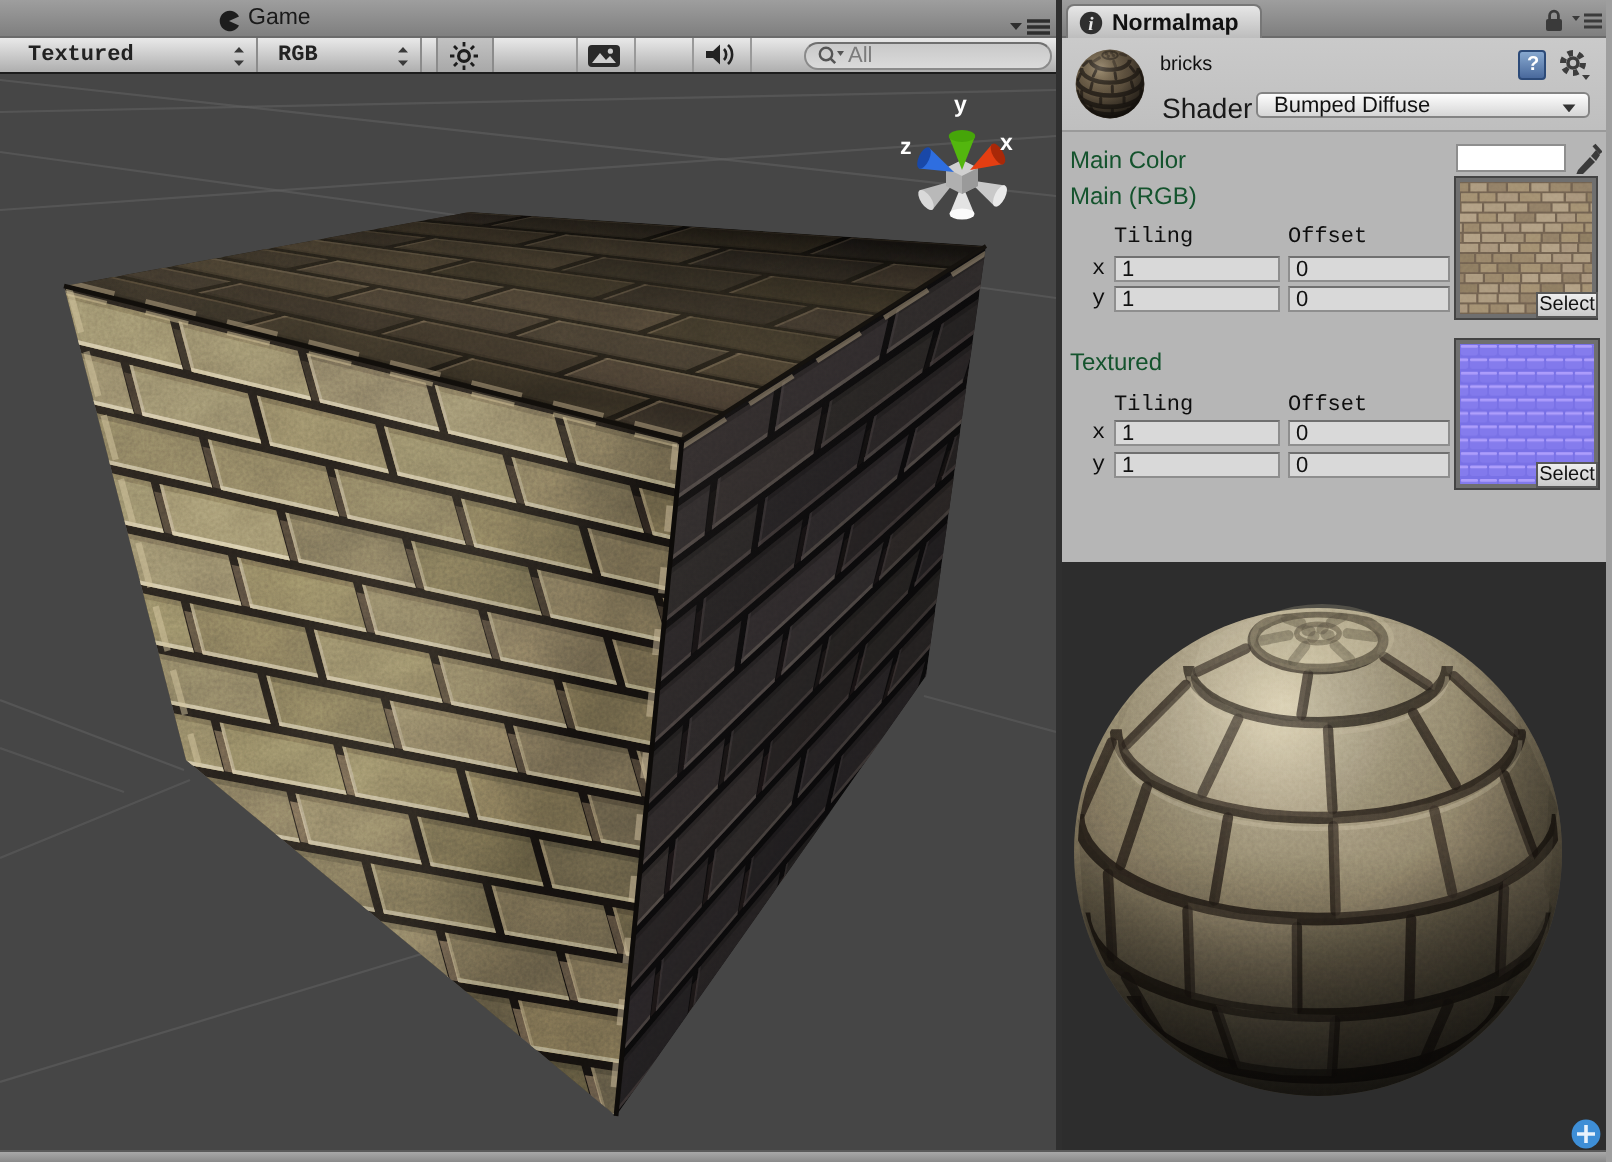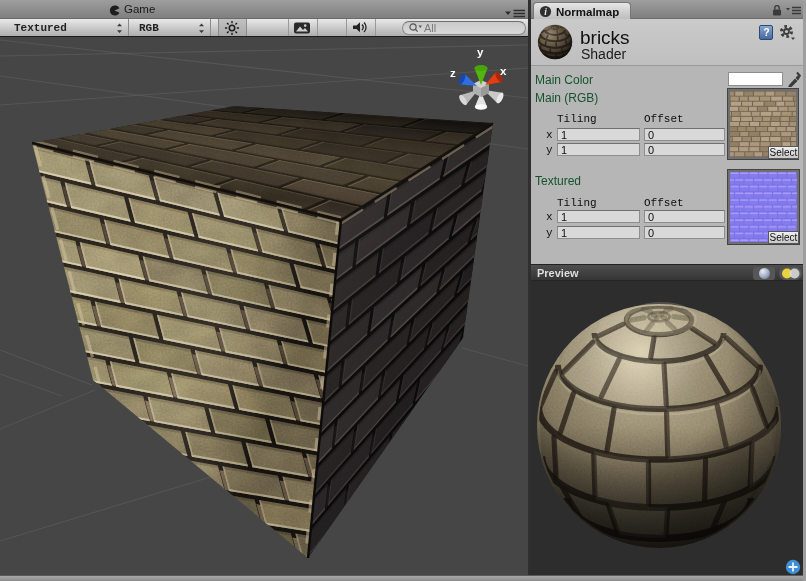--- a/index.html
+++ b/index.html
@@ -995,22 +995,28 @@
   <svg width="12" height="13" style="position:absolute;left:240px;top:4px">
     <rect x="2" y="5.5" width="8" height="6" rx="1" fill="#3a3a3a"></rect>
     <path d="M3.8 5.5 V3.8 A 2.2 2.2 0 0 1 8.2 3.8 V5.5" stroke="#3a3a3a" stroke-width="1.4" fill="none"></path>
     </svg>
   <svg width="16" height="12" style="position:absolute;left:255px;top:6px">
     <path d="M0 2 L4 2 L2 4.5 Z" fill="#3a3a3a"></path>
     <path d="M6 1.5 H15 M6 4.5 H15 M6 7.5 H15" stroke="#3a3a3a" stroke-width="1.6"></path>
     </svg>
 
   <div class="abs" style="left:0;top:19px;width:275px;height:47px;background:linear-gradient(#cacaca,#bfbfbf);border-bottom:1px solid #9a9a9a"></div>
-  <div class="abs" style="left:49px;top:27px;font-size:19px;color:#101010">bricks</div>
+  <div class="abs" style="left:49px;top:27px;font-size:10px;color:#101010">bricks</div>
   <div class="abs" style="left:50px;top:46px;font-size:14px;color:#1a1a1a">Shader</div>
+  <div class="abs" style="left:97px;top:46px;width:167px;height:13px;border-radius:3px;background:linear-gradient(#fdfdfd,#d6d6d6);border:1px solid #838383">
+    <div style="position:absolute;left:8px;top:0px;font-size:11px;color:#111;line-height:12px">Bumped Diffuse</div>
+    <svg width="7" height="4.4" style="position:absolute;right:6px;top:4.5px">
+        <path d="M0.3 0.3 H6.7 L3.5 4.2 Z" fill="#333"></path>
+      </svg>
+  </div>
 
   <div class="abs" style="left:228px;top:25px;width:14px;height:15px;background:linear-gradient(#87a8cf,#49699c);border:1px solid #2c4a78;border-radius:2px">
     <div style="position:absolute;left:3.5px;top:1px;color:#fff;font-size:10px;font-weight:bold">?</div>
     </div>
   <svg width="17" height="18" style="position:absolute;left:248px;top:24px">
     <circle cx="7.5" cy="7.5" r="5" fill="none" stroke="#3d3d3d" stroke-width="3" stroke-dasharray="2.6 2.6"></circle>
     <circle cx="7.5" cy="7.5" r="3.4" fill="#3d3d3d"></circle>
     <circle cx="7.5" cy="7.5" r="1.6" fill="#c5c5c5"></circle>
     <path d="M12 13.5 L16 13.5 L14 16 Z" fill="#3d3d3d"></path>
     </svg>
@@ -1171,39 +1177,20 @@
   <div class="selbtn" style="left:237px;top:231px">Select</div>
   <div class="lbl11" style="left:26px;top:197px">Tiling</div>
   <div class="lbl11" style="left:113px;top:197px">Offset</div>
   <div class="lbl11" style="left:15px;top:211px">x</div>
   <div class="inp" style="left:26px;top:210px;width:83px;height:13px">1</div>
   <div class="inp" style="left:113px;top:210px;width:81px;height:13px">0</div>
   <div class="lbl11" style="left:15px;top:227px">y</div>
   <div class="inp" style="left:26px;top:226px;width:83px;height:13px">1</div>
   <div class="inp" style="left:113px;top:226px;width:81px;height:13px">0</div>
 
-  <div class="abs" style="left:0;top:264px;width:275px;height:17px;background:linear-gradient(#4e4e4e,#353535);border-top:1px solid #222;border-bottom:1px solid #252525">
-    <div style="position:absolute;left:6px;top:2px;font-size:11px;font-weight:bold;color:#dedede">Preview</div>
-    <div style="position:absolute;left:222px;top:2px;width:22px;height:13px;border-radius:3px;background:#565656"></div>
-    <svg width="13" height="13" style="position:absolute;left:227px;top:2px">
-      <defs>
-          <radialGradient id="tg1" cx="0.35" cy="0.3" r="0.9">
-        <stop offset="0" stop-color="#e8eef8"></stop>
-            <stop offset="0.6" stop-color="#9aa8c0"></stop>
-            <stop offset="1" stop-color="#5a6880"></stop>
-          </radialGradient>
-        </defs>
-      <circle cx="6.5" cy="6.5" r="5.5" fill="url(#tg1)"></circle>
-      </svg>
-    <div style="position:absolute;left:248px;top:2px;width:23px;height:13px;border-radius:7px;background:#565656"></div>
-    <svg width="24" height="13" style="position:absolute;left:248px;top:2px">
-      <circle cx="8" cy="6.5" r="5" fill="#e8d23e"></circle>
-      <circle cx="15.5" cy="6.5" r="5" fill="#d8d8d8" fill-opacity="0.9"></circle>
-      </svg>
-  </div>
   <div class="abs" style="left:0;top:281px;width:275px;height:294px;background:#2d2d2d"></div>
 </div>
 <svg width="44" height="44" viewBox="534 20 44 44" style="position:absolute;left:534px;top:20px">
 <defs>
       <radialGradient id="mbb" cx="0.35" cy="0.3" r="0.95">
 <stop offset="0" stop-color="#8d7b5c"></stop>
         <stop offset="0.45" stop-color="#574b3a"></stop>
         <stop offset="1" stop-color="#241f18"></stop>
       </radialGradient>
 <radialGradient id="mbl" cx="0.36" cy="0.26" r="0.95">

